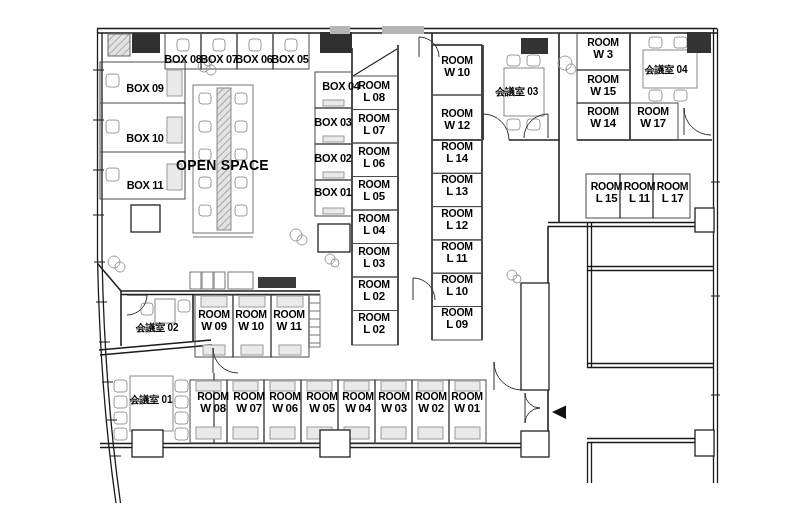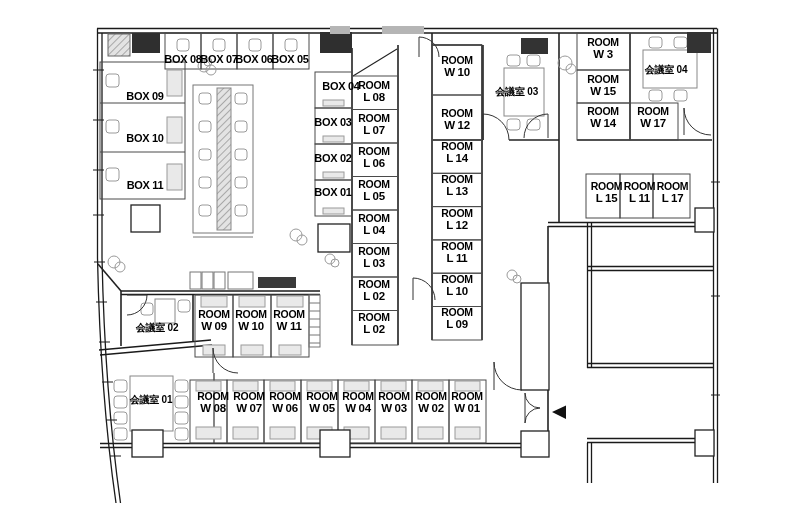--- a/index.html
+++ b/index.html
@@ -291,27 +291,28 @@
 
   <g stroke="#1a1a1a" stroke-width="1.2">
     <path d="M93,70 H104 M93,120 H104 M93,170 H104 M93,215 H104"></path>
     <path d="M94,262 H105 M96,302 H107 M99,342 H110 M102,382 H113 M106,420 H117 M110,456 H121"></path>
     <path d="M711,182 H720 M711,296 H720 M711,395 H720"></path>
   </g>
 
   <polygon points="566,405.5 566,419 552,412" fill="#111"></polygon>
 </svg>
 
+<div class="lbl open" style="left:160px;top:158px;width:125px;">OPEN SPACE</div>
 
 <div class="lbl" style="left:161px;top:53px;width:44px;">BOX 08</div>
 <div class="lbl" style="left:197px;top:53px;width:44px;">BOX 07</div>
 <div class="lbl" style="left:232px;top:53px;width:44px;">BOX 06</div>
 <div class="lbl" style="left:268px;top:53px;width:44px;">BOX 05</div>
 
-<div class="lbl" style="left:119px;top:90px;width:52px;">BOX 09</div>
+<div class="lbl" style="left:119px;top:82px;width:52px;">BOX 09</div>
 <div class="lbl" style="left:119px;top:132px;width:52px;">BOX 10</div>
 <div class="lbl" style="left:119px;top:179px;width:52px;">BOX 11</div>
 
 <div class="lbl" style="left:317px;top:80px;width:48px;">BOX 04</div>
 <div class="lbl" style="left:309px;top:116px;width:48px;">BOX 03</div>
 <div class="lbl" style="left:309px;top:152px;width:48px;">BOX 02</div>
 <div class="lbl" style="left:309px;top:186px;width:48px;">BOX 01</div>
 
 <div class="cell" style="left:350px;top:80px;width:48px;">
       <span class="l1">ROOM</span>

